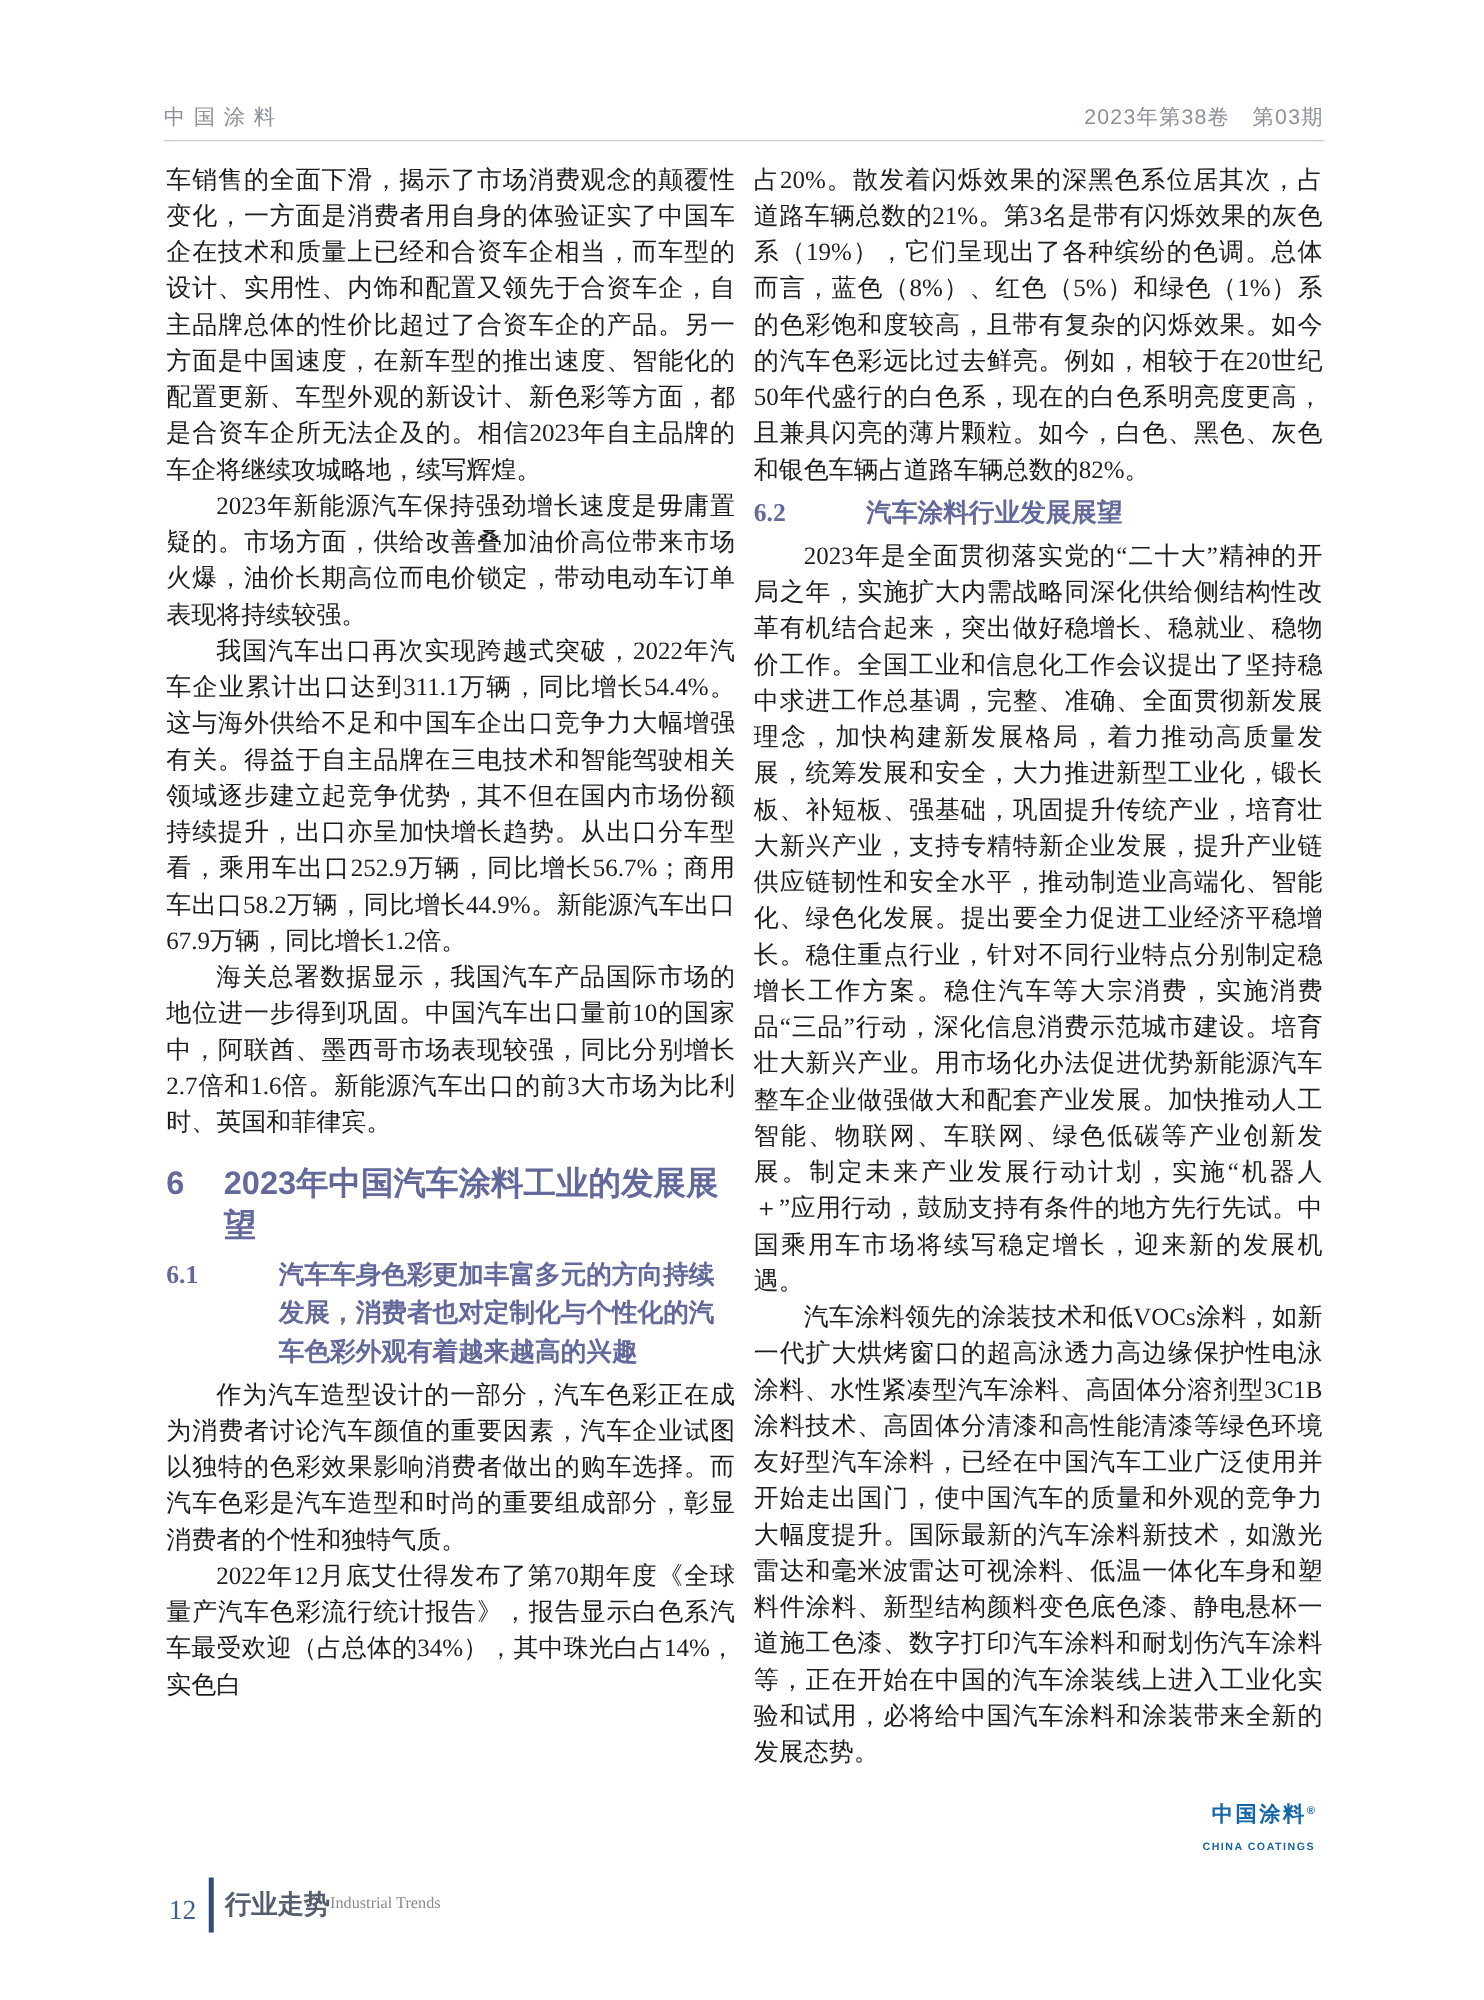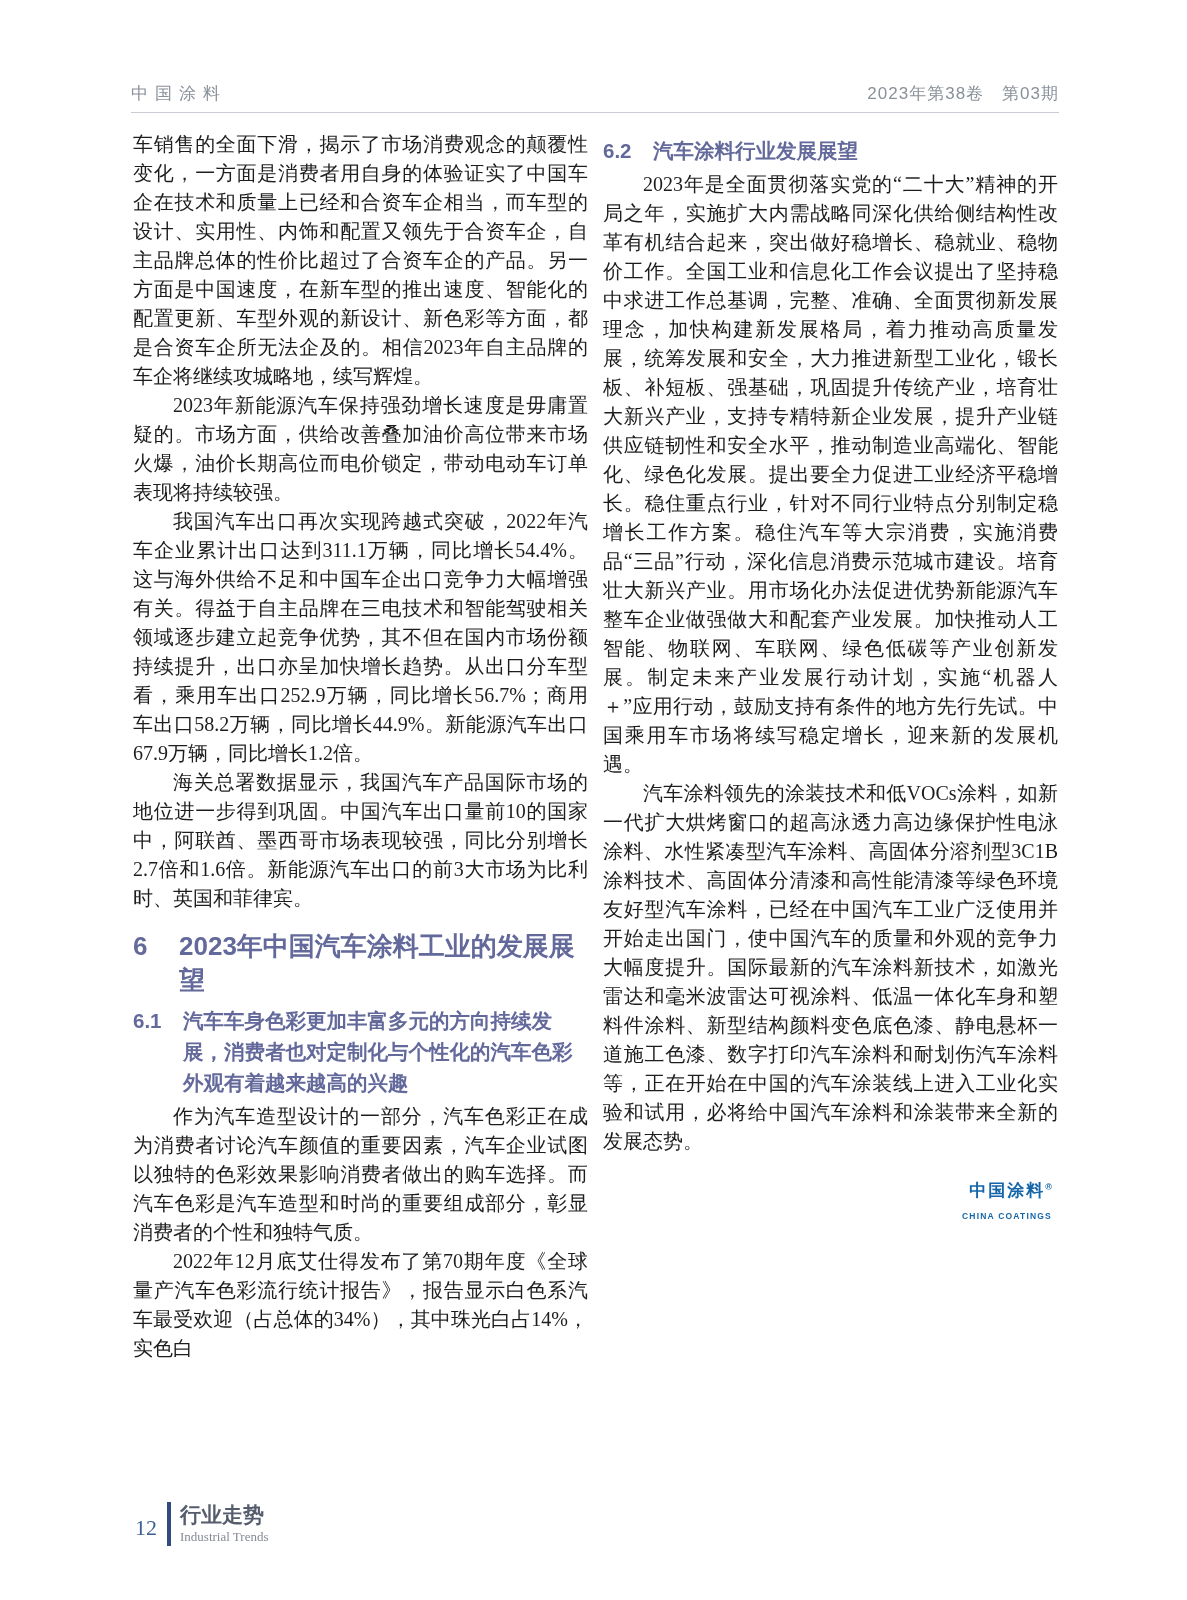--- a/index.html
+++ b/index.html
@@ -16,36 +16,36 @@
   .columns{position:absolute;top:130px;left:133px;width:925px;display:flex;gap:15px;}
   .col{width:455px;font-size:20px;line-height:29px;color:#1d1d1f;text-align:justify;}
   .col p{margin:0;font-family:"Liberation Serif","DejaVu Serif",serif;}
   p.ind{text-indent:2em;}
 
   .h2{display:flex;margin:16px 0 8px;font-family:"Liberation Sans",sans-serif;
     font-weight:bold;color:#63699a;font-size:26px;line-height:34px;text-align:left;}
   .h2 .num{flex:0 0 46px;}
   .h2 .title{flex:1;}
 
-  .h3{display:flex;margin:5px 0 4px;font-family:Liberation Sans, sans-serif;
-    font-weight:bold;color:#63699a;font-size:20.5px;line-height:31px;text-align:left;}
+  .h3{display:flex;margin:5px 0 4px;font-family:Liberation Serif, serif;
+    font-weight:bold;color:#63699a;font-size:20.5px;line-height:31px;text-align:left;gap:40px;}
   .h3 .num{flex:0 0 50px;}
   .h3 .title{flex:1;}
 
   .logo{margin-top:26px;text-align:right;padding-right:6px;
     font-family:"Liberation Sans",sans-serif;color:#1566a9;}
   .logo-cn{font-weight:bold;font-size:17px;letter-spacing:2px;line-height:1;}
   .logo-cn .reg{font-size:9px;vertical-align:6px;letter-spacing:0;}
   .logo-en{font-weight:bold;font-size:8.5px;letter-spacing:1.2px;margin-top:3px;}
 
   .footer{position:absolute;left:135px;top:1502px;display:flex;align-items:center;}
   .pageno{font-family:"Liberation Serif","DejaVu Serif",serif;font-size:22px;
     color:#3c5f92;margin:8px 10px 0 0;}
   .fbar{width:4px;height:44px;background:#2e4d7c;margin-right:9px;}
-  .fsec{display:flex;flex-direction:column;justify-content:center;}
+  .fsec{display:flex;flex-direction:row;justify-content:center;}
   .fcn{font-family:"Liberation Sans",sans-serif;font-weight:bold;font-size:21px;
     color:#555d6c;line-height:1.1;}
   .fen{font-family:Liberation Serif, serif;font-size:13px;
     color:#858a94;margin-top:2px;}
 </style>
 </head>
 <body>
 
 <div class="page">
 
@@ -70,20 +70,21 @@
       <div class="h3">
         <span class="num">6.1</span>
         <span class="title">汽车车身色彩更加丰富多元的方向持续发展，消费者也对定制化与个性化的汽车色彩外观有着越来越高的兴趣</span>
       </div>
 
       <p class="ind">作为汽车造型设计的一部分，汽车色彩正在成为消费者讨论汽车颜值的重要因素，汽车企业试图以独特的色彩效果影响消费者做出的购车选择。而汽车色彩是汽车造型和时尚的重要组成部分，彰显消费者的个性和独特气质。</p>
       <p class="ind">2022年12月底艾仕得发布了第70期年度《全球量产汽车色彩流行统计报告》，报告显示白色系汽车最受欢迎（占总体的34%），其中珠光白占14%，实色白</p>
     </div>
 
     <div class="col">
+      <p>占20%。散发着闪烁效果的深黑色系位居其次，占道路车辆总数的21%。第3名是带有闪烁效果的灰色系（19%），它们呈现出了各种缤纷的色调。总体而言，蓝色（8%）、红色（5%）和绿色（1%）系的色彩饱和度较高，且带有复杂的闪烁效果。如今的汽车色彩远比过去鲜亮。例如，相较于在20世纪50年代盛行的白色系，现在的白色系明亮度更高，且兼具闪亮的薄片颗粒。如今，白色、黑色、灰色和银色车辆占道路车辆总数的82%。</p>
 
       <div class="h3">
         <span class="num">6.2</span>
         <span class="title">汽车涂料行业发展展望</span>
       </div>
 
       <p class="ind">2023年是全面贯彻落实党的“二十大”精神的开局之年，实施扩大内需战略同深化供给侧结构性改革有机结合起来，突出做好稳增长、稳就业、稳物价工作。全国工业和信息化工作会议提出了坚持稳中求进工作总基调，完整、准确、全面贯彻新发展理念，加快构建新发展格局，着力推动高质量发展，统筹发展和安全，大力推进新型工业化，锻长板、补短板、强基础，巩固提升传统产业，培育壮大新兴产业，支持专精特新企业发展，提升产业链供应链韧性和安全水平，推动制造业高端化、智能化、绿色化发展。提出要全力促进工业经济平稳增长。稳住重点行业，针对不同行业特点分别制定稳增长工作方案。稳住汽车等大宗消费，实施消费品“三品”行动，深化信息消费示范城市建设。培育壮大新兴产业。用市场化办法促进优势新能源汽车整车企业做强做大和配套产业发展。加快推动人工智能、物联网、车联网、绿色低碳等产业创新发展。制定未来产业发展行动计划，实施“机器人＋”应用行动，鼓励支持有条件的地方先行先试。中国乘用车市场将续写稳定增长，迎来新的发展机遇。</p>
       <p class="ind">汽车涂料领先的涂装技术和低VOCs涂料，如新一代扩大烘烤窗口的超高泳透力高边缘保护性电泳涂料、水性紧凑型汽车涂料、高固体分溶剂型3C1B涂料技术、高固体分清漆和高性能清漆等绿色环境友好型汽车涂料，已经在中国汽车工业广泛使用并开始走出国门，使中国汽车的质量和外观的竞争力大幅度提升。国际最新的汽车涂料新技术，如激光雷达和毫米波雷达可视涂料、低温一体化车身和塑料件涂料、新型结构颜料变色底色漆、静电悬杯一道施工色漆、数字打印汽车涂料和耐划伤汽车涂料等，正在开始在中国的汽车涂装线上进入工业化实验和试用，必将给中国汽车涂料和涂装带来全新的发展态势。</p>
 
       <div class="logo">

